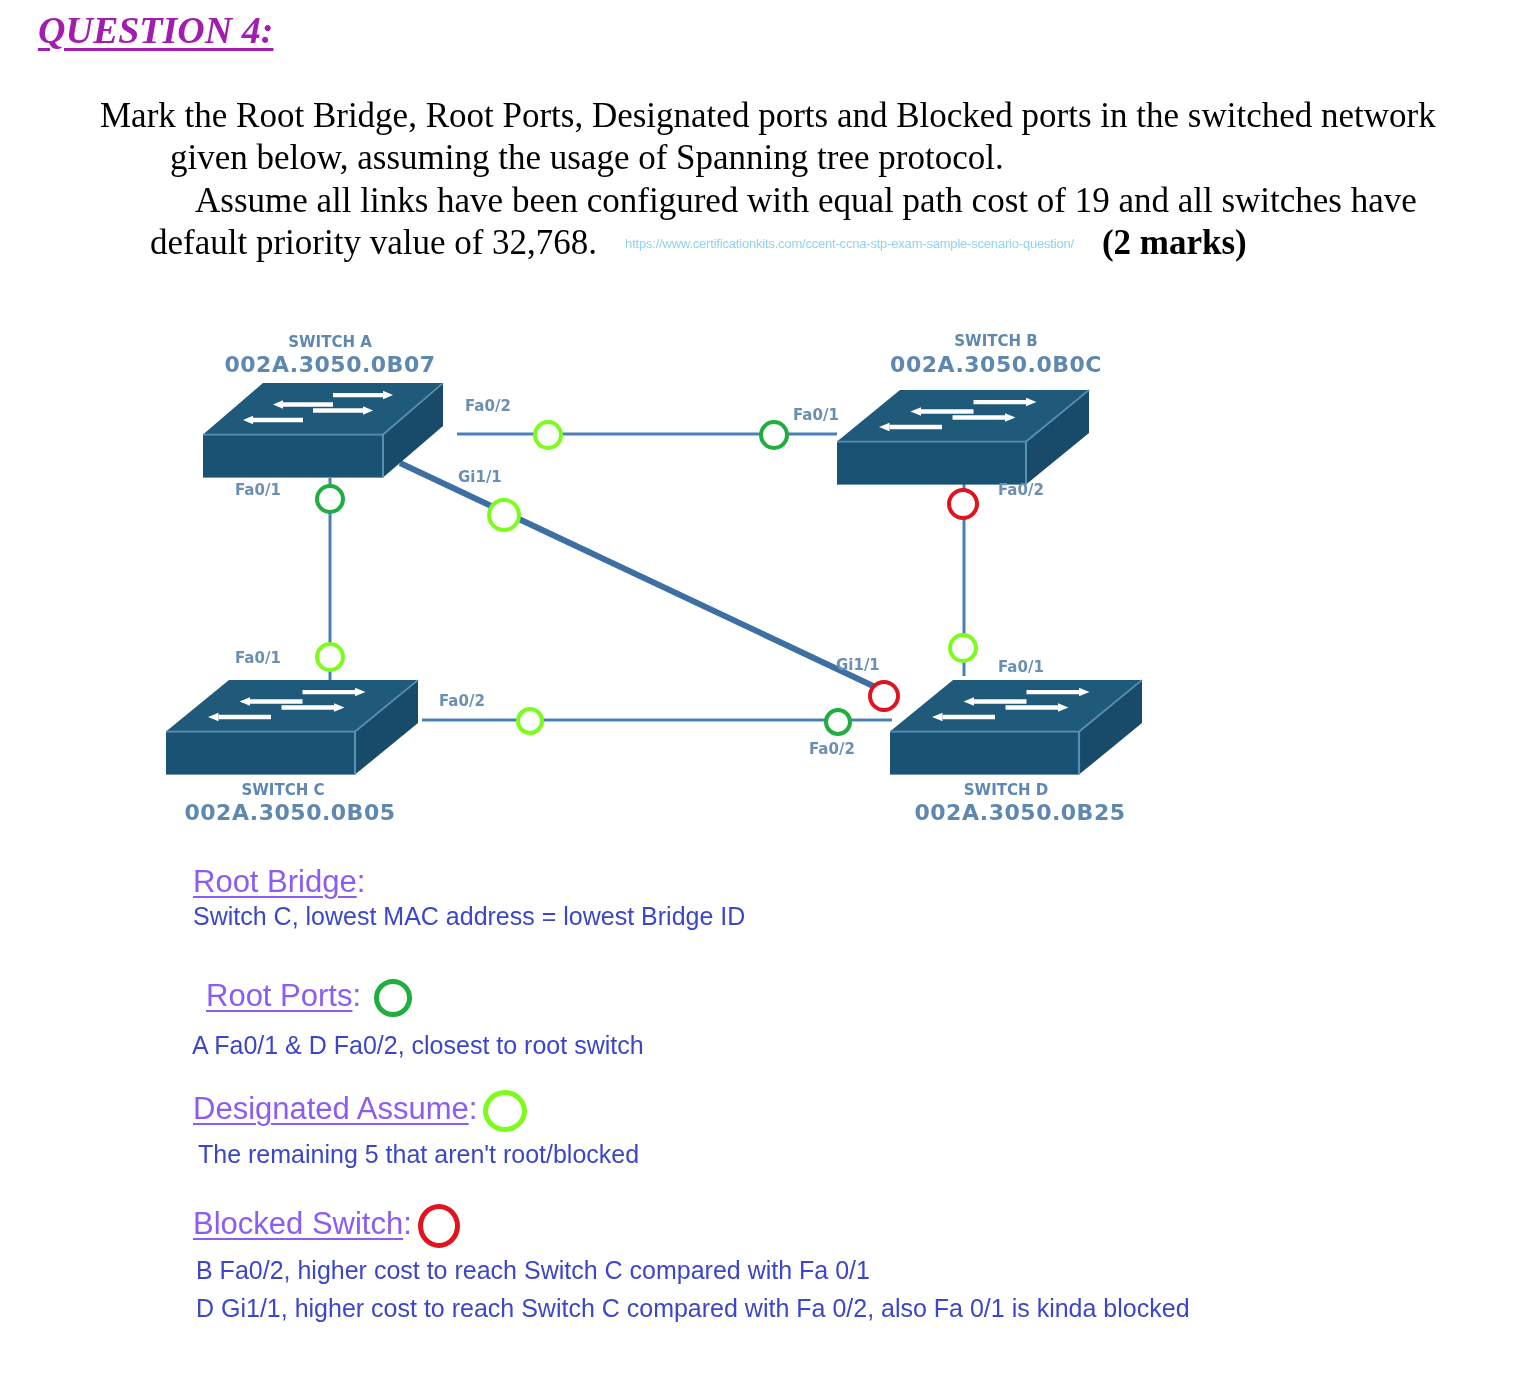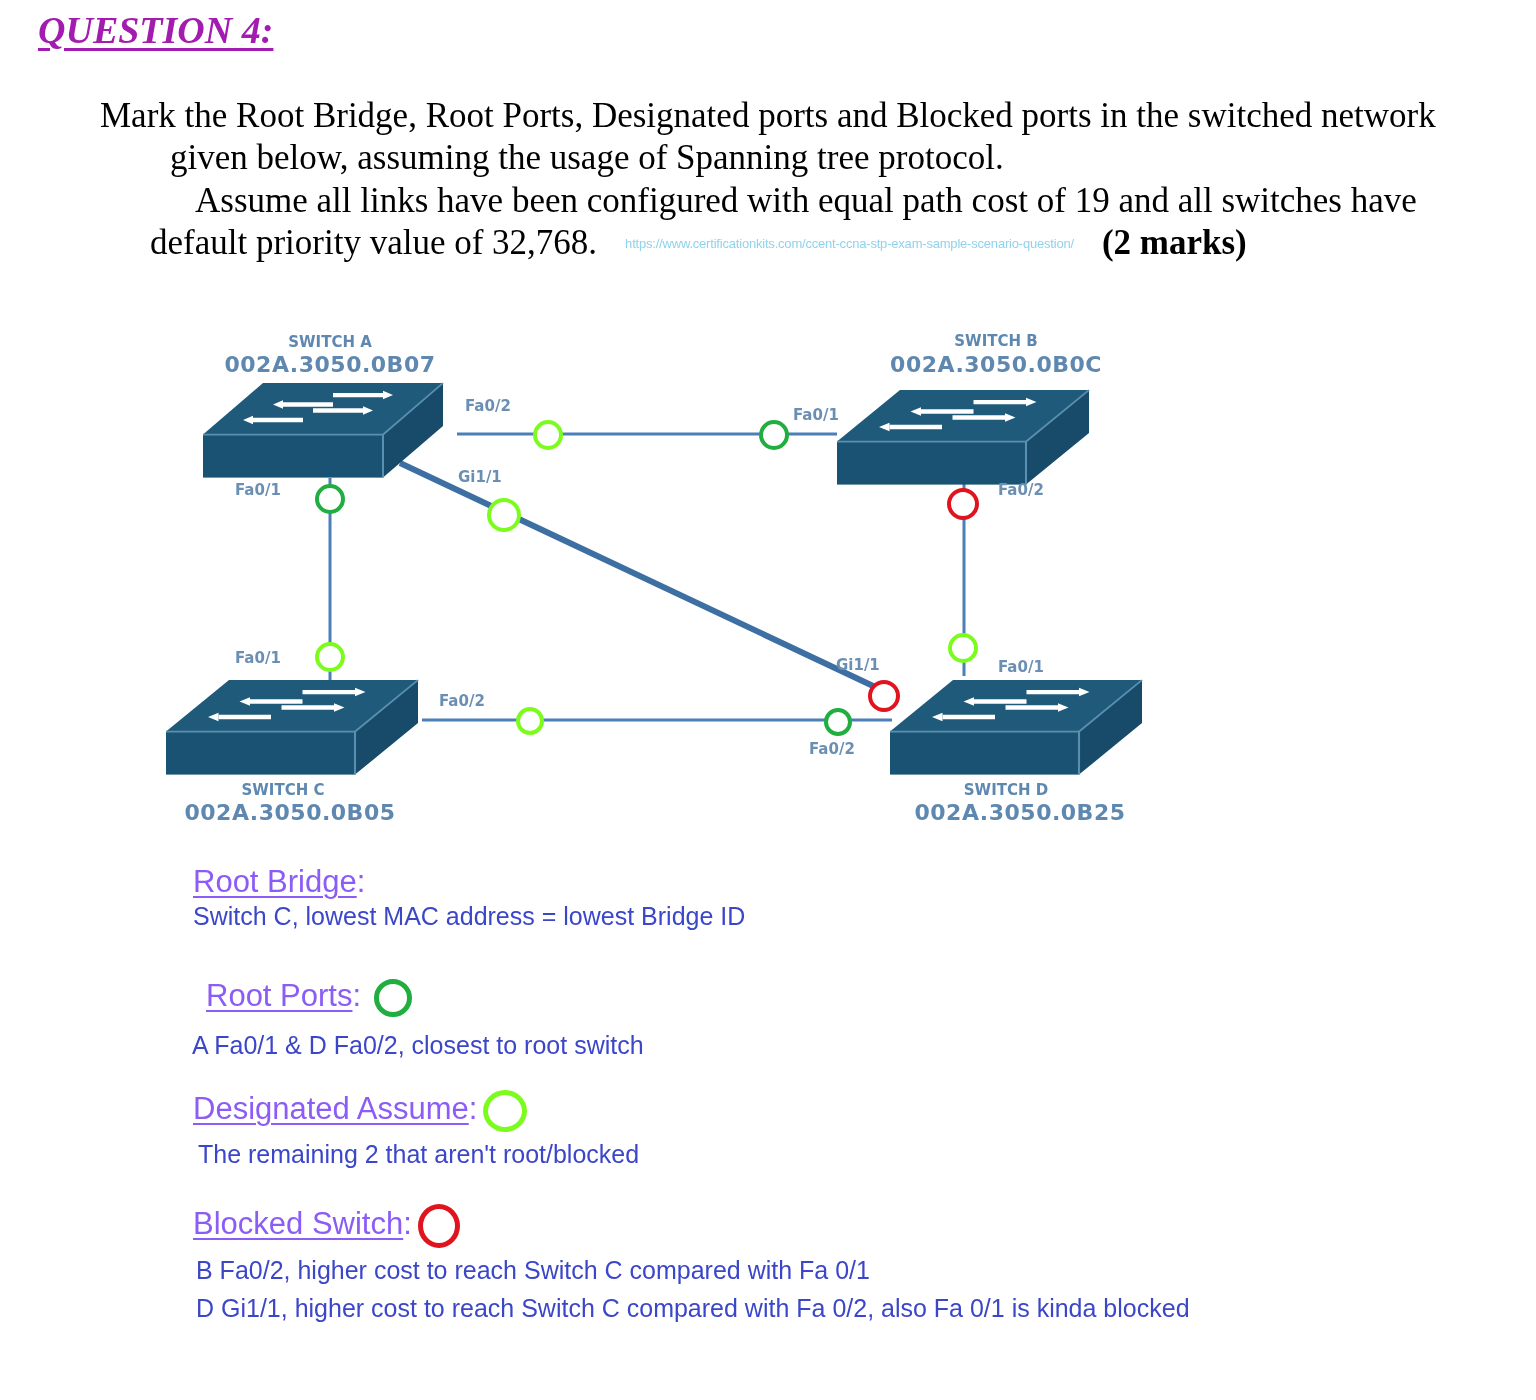--- a/index.html
+++ b/index.html
@@ -135,17 +135,17 @@
   <circle class="port-ring" cx="678" cy="402" r="12" fill="#fff" stroke-width="4" stroke="#1fae3f"></circle>
 </svg>
 
 <div class="abs ans ans-head" style="left:193px; top:864px;"><u>Root Bridge</u>:</div>
 <div class="abs ans ans-text" style="left:193px; top:902px;">Switch C, lowest MAC address = lowest Bridge ID</div>
 
 <div class="abs ans ans-head" style="left:183px; top:978px;margin-left:23px;"><u>Root Ports</u>: <span class="legend-ring" style="width:38px;height:38px;border:5px solid #1fae3f;margin-left:4px;"></span></div>
 <div class="abs ans ans-text" style="left:192px; top:1031px;">A Fa0/1 &amp; D Fa0/2, closest to root switch</div>
 
 <div class="abs ans ans-head" style="left:193px; top:1090px;"><u>Designated Assume</u>:<span class="legend-ring" style="width:44px;height:42px;border:5px solid #7cfc1c;margin-left:6px;"></span></div>
-<div class="abs ans ans-text" style="left:198px; top:1140px;">The remaining 2 that aren't root/blocked</div>
+<div class="abs ans ans-text" style="left:198px; top:1140px;">The remaining 5 that aren't root/blocked</div>
 
 <div class="abs ans ans-head" style="left:193px; top:1204px;"><u>Blocked Switch</u>:<span class="legend-ring" style="width:42px;height:44px;border:5px solid #e0141e;margin-left:6px;"></span></div>
 <div class="abs ans ans-text" style="left:196px; top:1256px;">B Fa0/2, higher cost to reach Switch C compared with Fa 0/1</div>
 <div class="abs ans ans-text" style="left:196px; top:1294px;">D Gi1/1, higher cost to reach Switch C compared with Fa 0/2, also Fa 0/1 is kinda blocked</div>
 
 </body></html>

